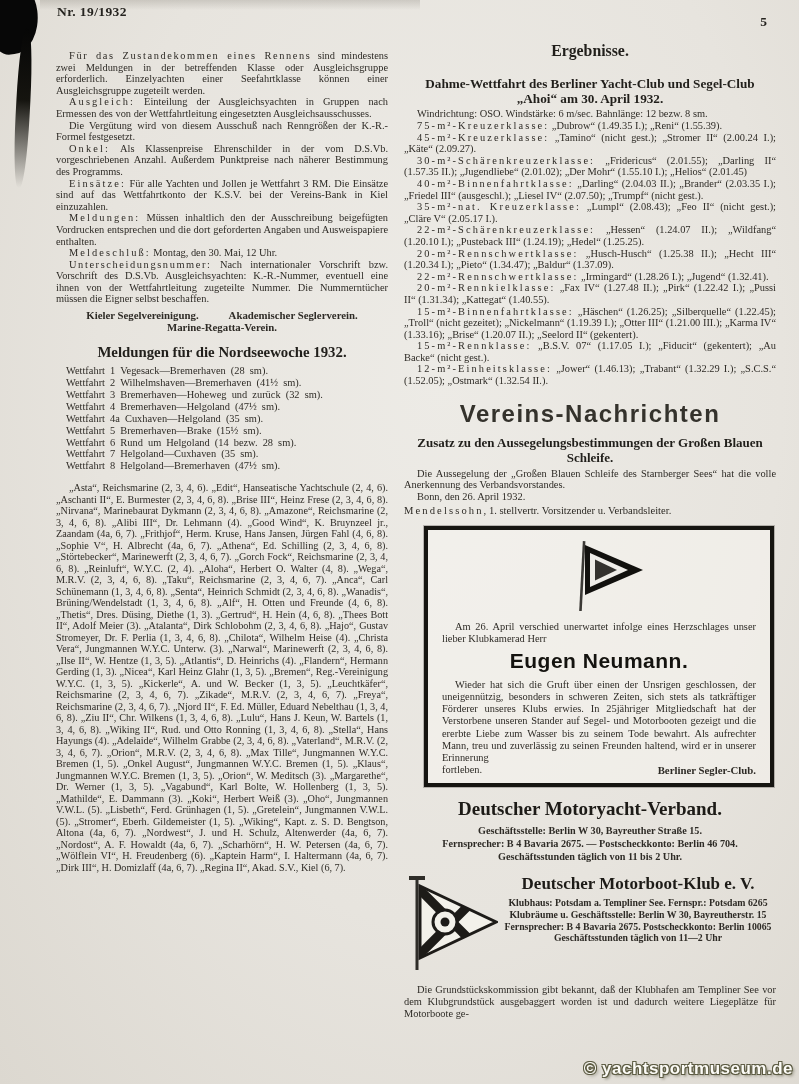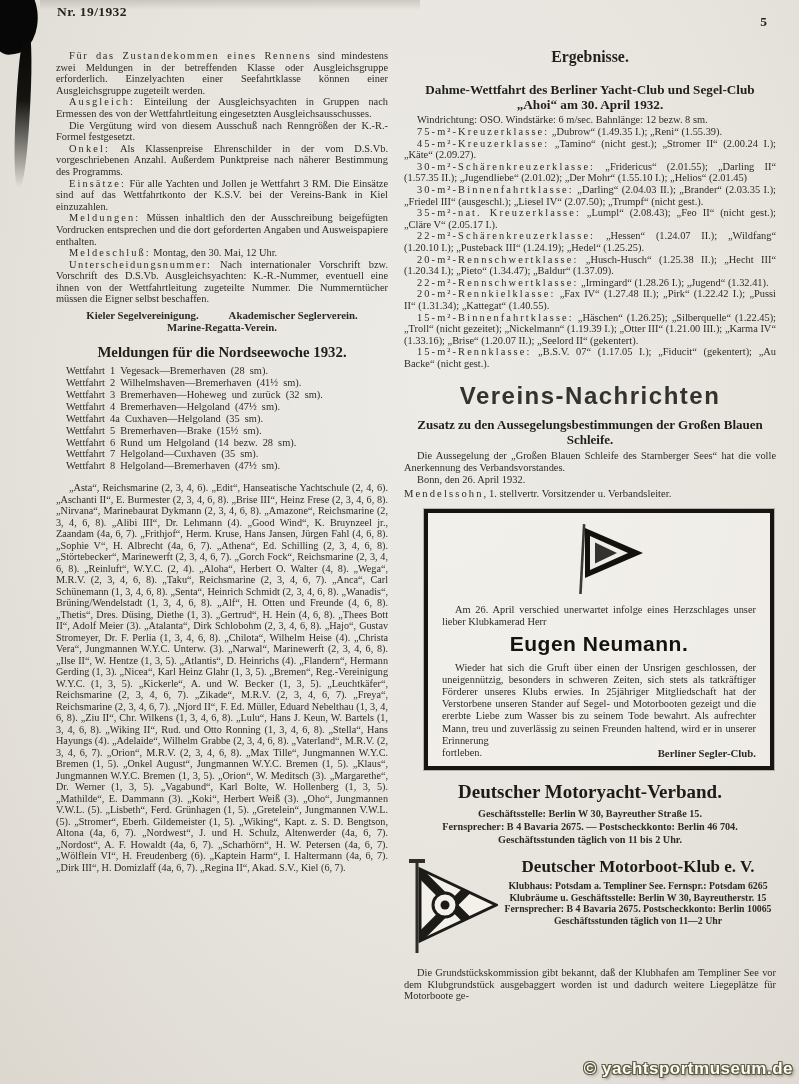--- a/index.html
+++ b/index.html
@@ -12,21 +12,21 @@
   
   .blob{position:absolute;left:-12px;top:-18px;width:50px;height:72px;background:#070707;border-radius:0 55% 70% 45%;transform:rotate(-7deg);}
   .streak{position:absolute;left:16px;top:28px;width:14px;height:160px;border-radius:45%;
     background:linear-gradient(#060606 0%,#15140f 45%,rgba(20,20,15,0) 100%);transform:rotate(3deg);}
   .smudge{position:absolute;left:40px;top:0;width:380px;height:10px;background:linear-gradient(rgba(120,115,105,.25),rgba(120,115,105,0));}
 
   .issue{position:absolute;left:57px;top:4px;font-size:13.5px;font-weight:600;letter-spacing:.4px;color:#262420;}
   .pagenum{position:absolute;right:32px;top:14px;font-size:13.5px;font-weight:600;color:#262420;}
 
   .col-left{position:absolute;left:56px;top:50px;width:332px;}
-  .col-right{position:absolute;left:404px;top:48px;width:372px;}
+  .col-right{position:absolute;left:404px;top:42px;width:372px;}
 
   .p{margin:0;font-size:10.4px;line-height:11.6px;text-align:justify;text-indent:13px;}
   .sperr{letter-spacing:2.1px;}
   .sperr-sm{letter-spacing:1.6px;}
 
   .clubs1{display:flex;justify-content:center;gap:30px;font-weight:bold;font-size:10.8px;margin-top:4px;line-height:12px;}
   .clubs2{text-align:center;font-weight:bold;font-size:10.8px;line-height:12px;}
 
   .nordsee-title{text-align:center;font-weight:bold;font-size:14.8px;margin:11px 0 4px;color:#211f1b;}
   .race-line{font-size:10.4px;line-height:11.9px;padding-left:10px;word-spacing:2.5px;}
@@ -105,28 +105,29 @@
   </div>
 
   <div class="col-right">
     <div class="erg-title">Ergebnisse.</div>
     <div class="erg-sub">Dahme-Wettfahrt des Berliner Yacht-Club und Segel-Club „Ahoi“ am 30. April 1932.</div>
     <p class="p"><span>Windrichtung:</span><span> OSO.  Windstärke: 6 m/sec.  Bahnlänge: 12 bezw. 8 sm.</span></p>
 
     <p class="p"><span class="sperr">75-m²-Kreuzerklasse:</span><span> „Dubrow“ (1.49.35 I.); „Reni“ (1.55.39).</span></p>
     <p class="p"><span class="sperr">45-m²-Kreuzerklasse:</span><span> „Tamino“ (nicht gest.); „Stromer II“ (2.00.24 I.); „Käte“ (2.09.27).</span></p>
     <p class="p"><span class="sperr">30-m²-Schärenkreuzerklasse:</span><span> „Fridericus“ (2.01.55); „Darling II“ (1.57.35 II.); „Jugendliebe“ (2.01.02); „Der Mohr“ (1.55.10 I.); „Helios“ (2.01.45)</span></p>
-    <p class="p"><span class="sperr">30-m²-Binnenfahrtklasse:</span><span> „Darling“ (2.04.03 II.); „Brander“ (2.03.35 I.); „Friedel III“ (ausgeschl.); „Liesel IV“ (2.07.50); „Trumpf“ (nicht gest.).</span></p>
+    <p class="p"><span class="sperr">40-m²-Binnenfahrtklasse:</span><span> „Darling“ (2.04.03 II.); „Brander“ (2.03.35 I.); „Friedel III“ (ausgeschl.); „Liesel IV“ (2.07.50); „Trumpf“ (nicht gest.).</span></p>
     <p class="p"><span class="sperr">35-m²-nat. Kreuzerklasse:</span><span> „Lumpl“ (2.08.43); „Feo II“ (nicht gest.); „Cläre V“ (2.05.17 I.).</span></p>
     <p class="p"><span class="sperr">22-m²-Schärenkreuzerklasse:</span><span> „Hessen“ (1.24.07 II.); „Wildfang“ (1.20.10 I.); „Pusteback III“ (1.24.19); „Hedel“ (1.25.25).</span></p>
     <p class="p"><span class="sperr">20-m²-Rennschwertklasse:</span><span> „Husch-Husch“ (1.25.38 II.); „Hecht III“ (1.20.34 I.); „Pieto“ (1.34.47); „Baldur“ (1.37.09).</span></p>
     <p class="p"><span class="sperr">22-m²-Rennschwertklasse:</span><span> „Irmingard“ (1.28.26 I.); „Jugend“ (1.32.41).</span></p>
     <p class="p"><span class="sperr">20-m²-Rennkielklasse:</span><span> „Fax IV“ (1.27.48 II.); „Pirk“ (1.22.42 I.); „Pussi II“ (1.31.34); „Kattegat“ (1.40.55).</span></p>
     <p class="p"><span class="sperr">15-m²-Binnenfahrtklasse:</span><span> „Häschen“ (1.26.25); „Silberquelle“ (1.22.45); „Troll“ (nicht gezeitet); „Nickelmann“ (1.19.39 I.); „Otter III“ (1.21.00 III.); „Karma IV“ (1.33.16); „Brise“ (1.20.07 II.); „Seelord II“ (gekentert).</span></p>
     <p class="p"><span class="sperr">15-m²-Rennklasse:</span><span> „B.S.V. 07“ (1.17.05 I.); „Fiducit“ (gekentert); „Au Backe“ (nicht gest.).</span></p>
+    <p class="p"><span class="sperr">12-m²-Einheitsklasse:</span><span> „Jower“ (1.46.13); „Trabant“ (1.32.29 I.); „S.C.S.“ (1.52.05); „Ostmark“ (1.32.54 II.).</span></p>
 
     <div class="vn-title">Vereins-Nachrichten</div>
     <div class="vn-sub">Zusatz zu den Aussegelungsbestimmungen der Großen Blauen Schleife.</div>
     <p class="p">Die Aussegelung der „Großen Blauen Schleife des Starnberger Sees“ hat die volle Anerkennung des Verbandsvorstandes.</p>
     <p class="vn-date">Bonn, den 26. April 1932.</p>
     <p class="vn-sig"><span class="sperr">Mendelssohn</span><span>, 1. stellvertr. Vorsitzender u. Verbandsleiter.</span></p>
 
     <div class="obit">
       <div class="obit-flag">
         <svg width="96" height="74" viewBox="0 0 96 74" aria-hidden="true">

